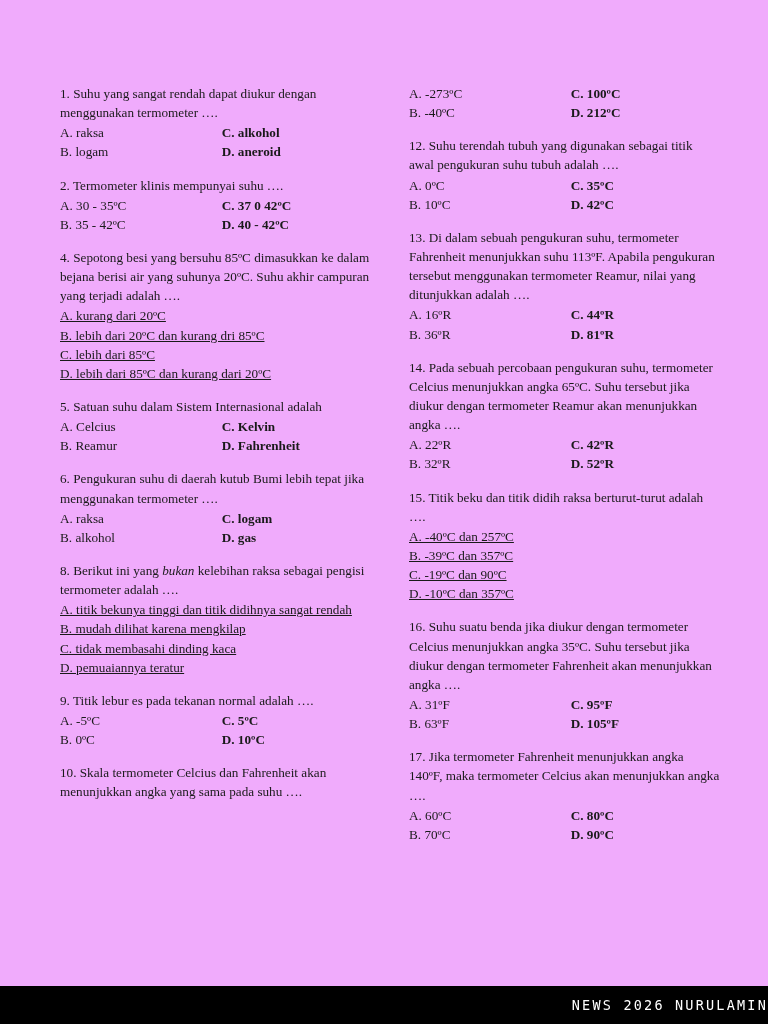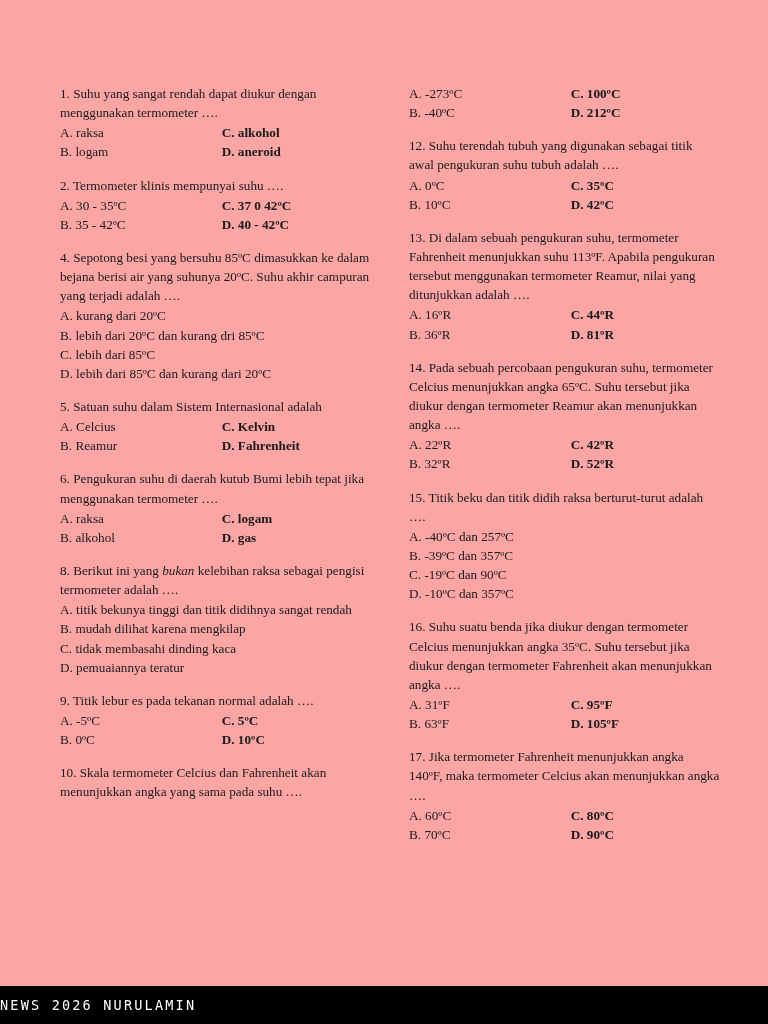--- a/index.html
+++ b/index.html
@@ -13,21 +13,21 @@
     position: relative;
     font-family: "Liberation Serif", serif;
     color: #1a1a1a;
     overflow: hidden;
   }
   .page {
     position: absolute;
     left: 0; top: 0;
     width: 768px;
     height: 1024px;
-    background: #fca5a5;
+    background: #f0abfc;
   }
   .columns {
     position: absolute;
     left: 60px;
     top: 84px;
     width: 660px;
     display: flex;
     gap: 38px;
   }
   .col {
@@ -55,35 +55,36 @@
   .opt-row .o.left {
     width: 52%;
     flex: 0 0 52%;
   }
   .opt-row .o.right {
     flex: 1 1 auto;
     font-weight: bold;
   }
   .opt-stack .o {
     display: block;
+    text-decoration: underline;
   }
   .italic {
     font-style: italic;
   }
   .footer {
     position: absolute;
     left: 0;
     bottom: 0;
     width: 768px;
     height: 38px;
     background: #000000;
     color: #ffffff;
     display: flex;
     align-items: center;
-    justify-content: flex-start;
+    justify-content: flex-end;
   }
   .footer span {
     font-family: "DejaVu Sans Mono", monospace;
     font-size: 13.5px;
     letter-spacing: 2.2px;
   }
 </style>
 </head>
 <body>
 

